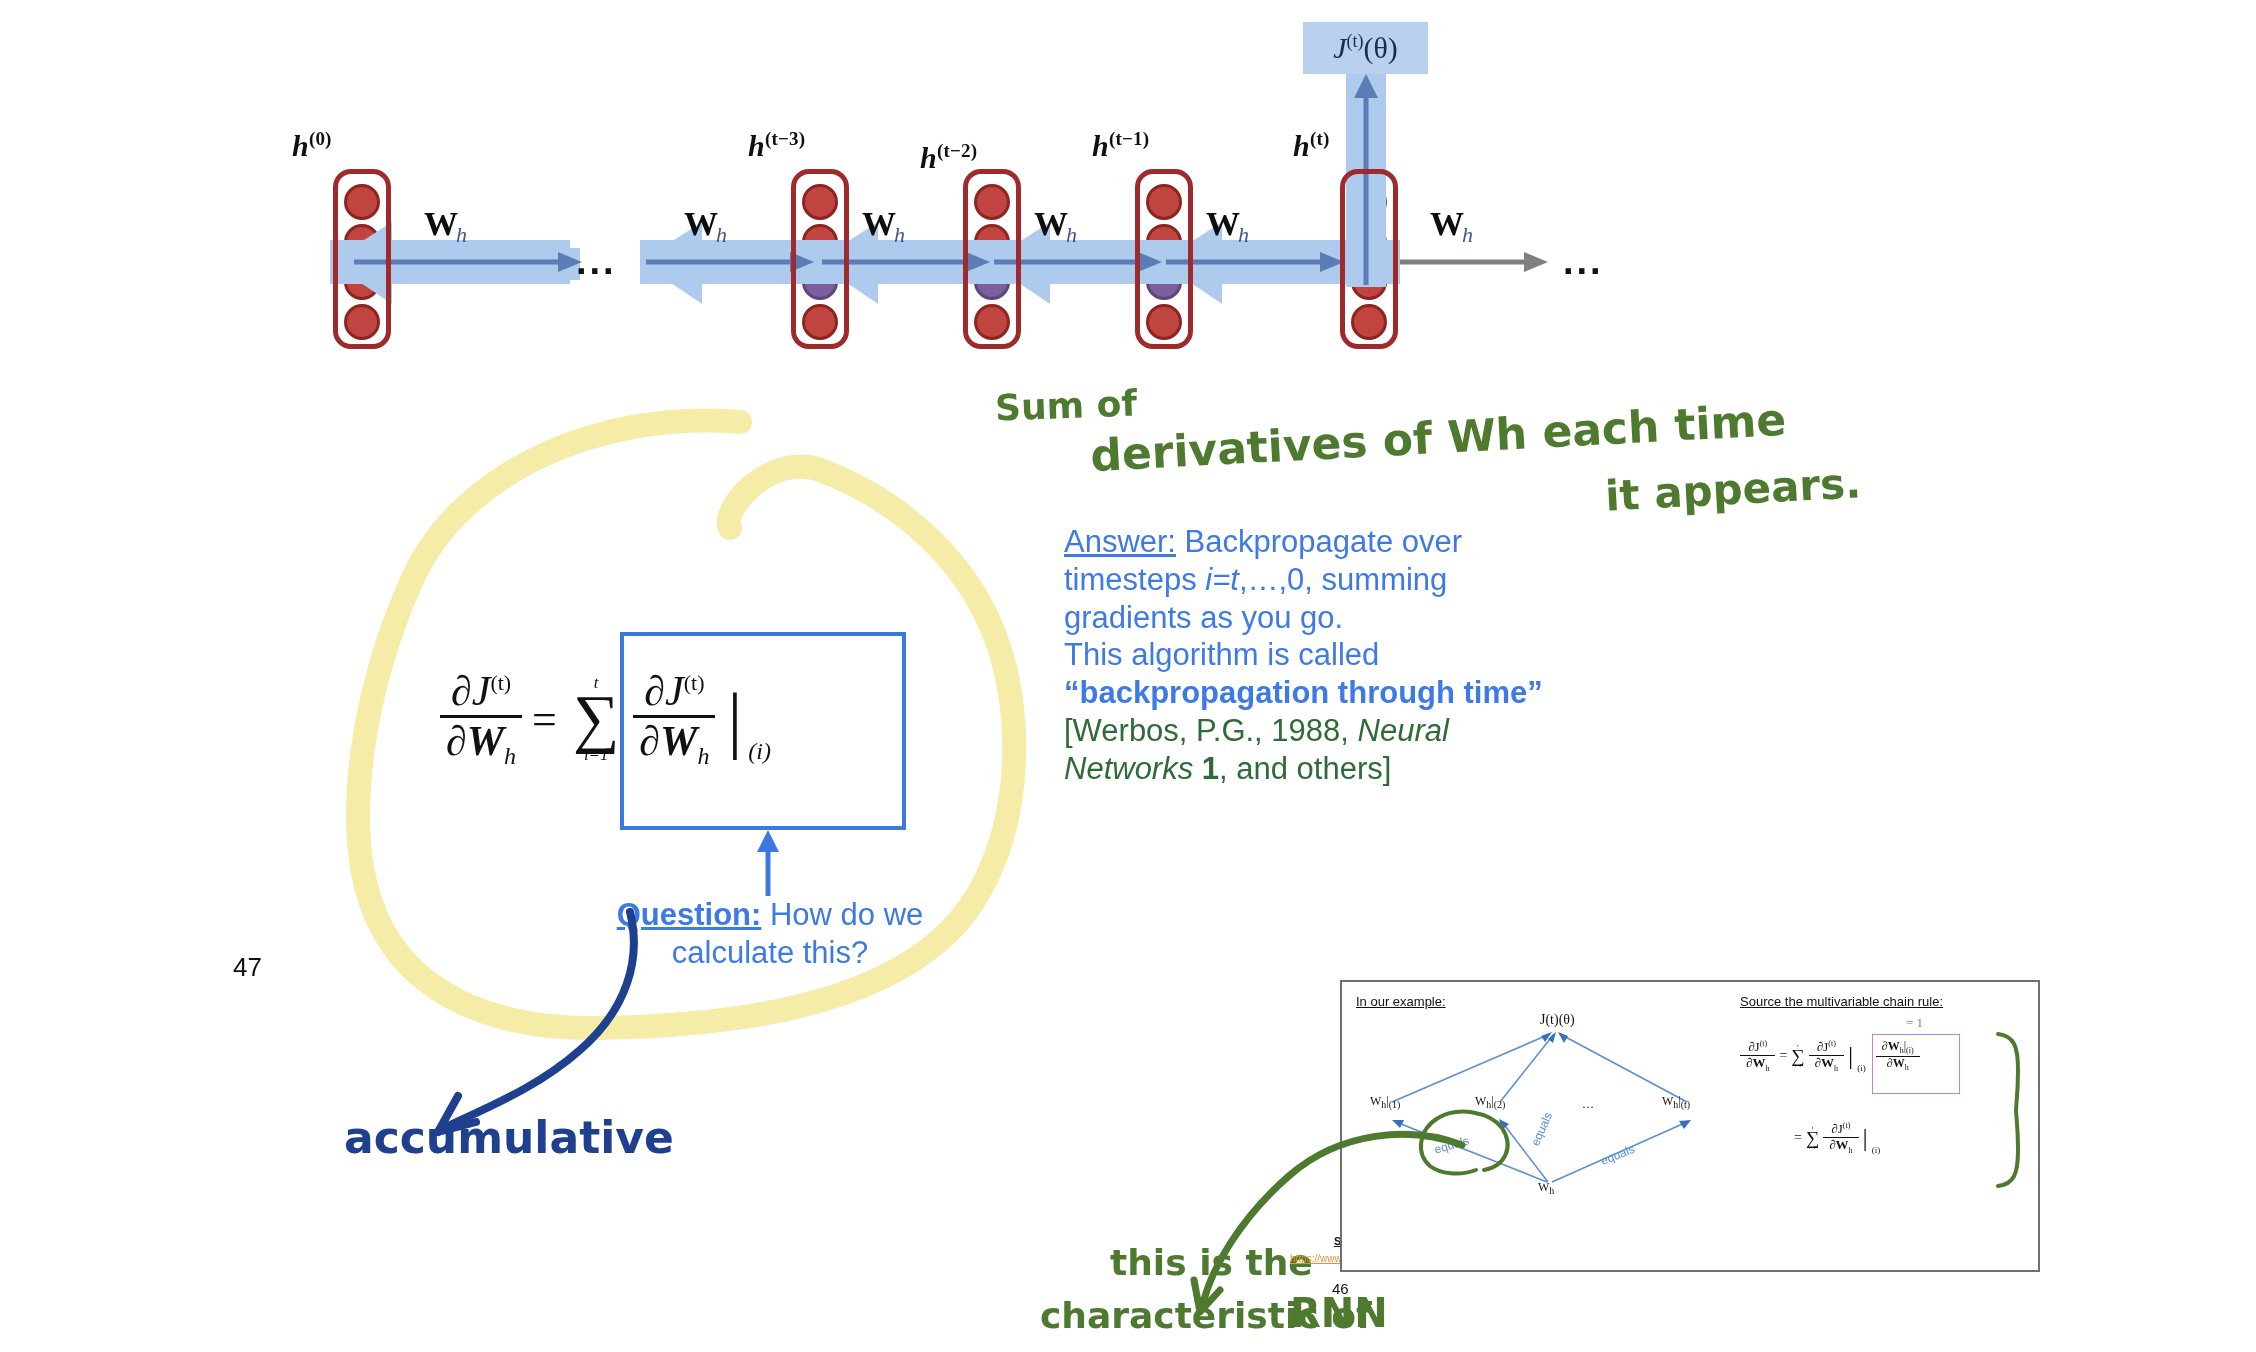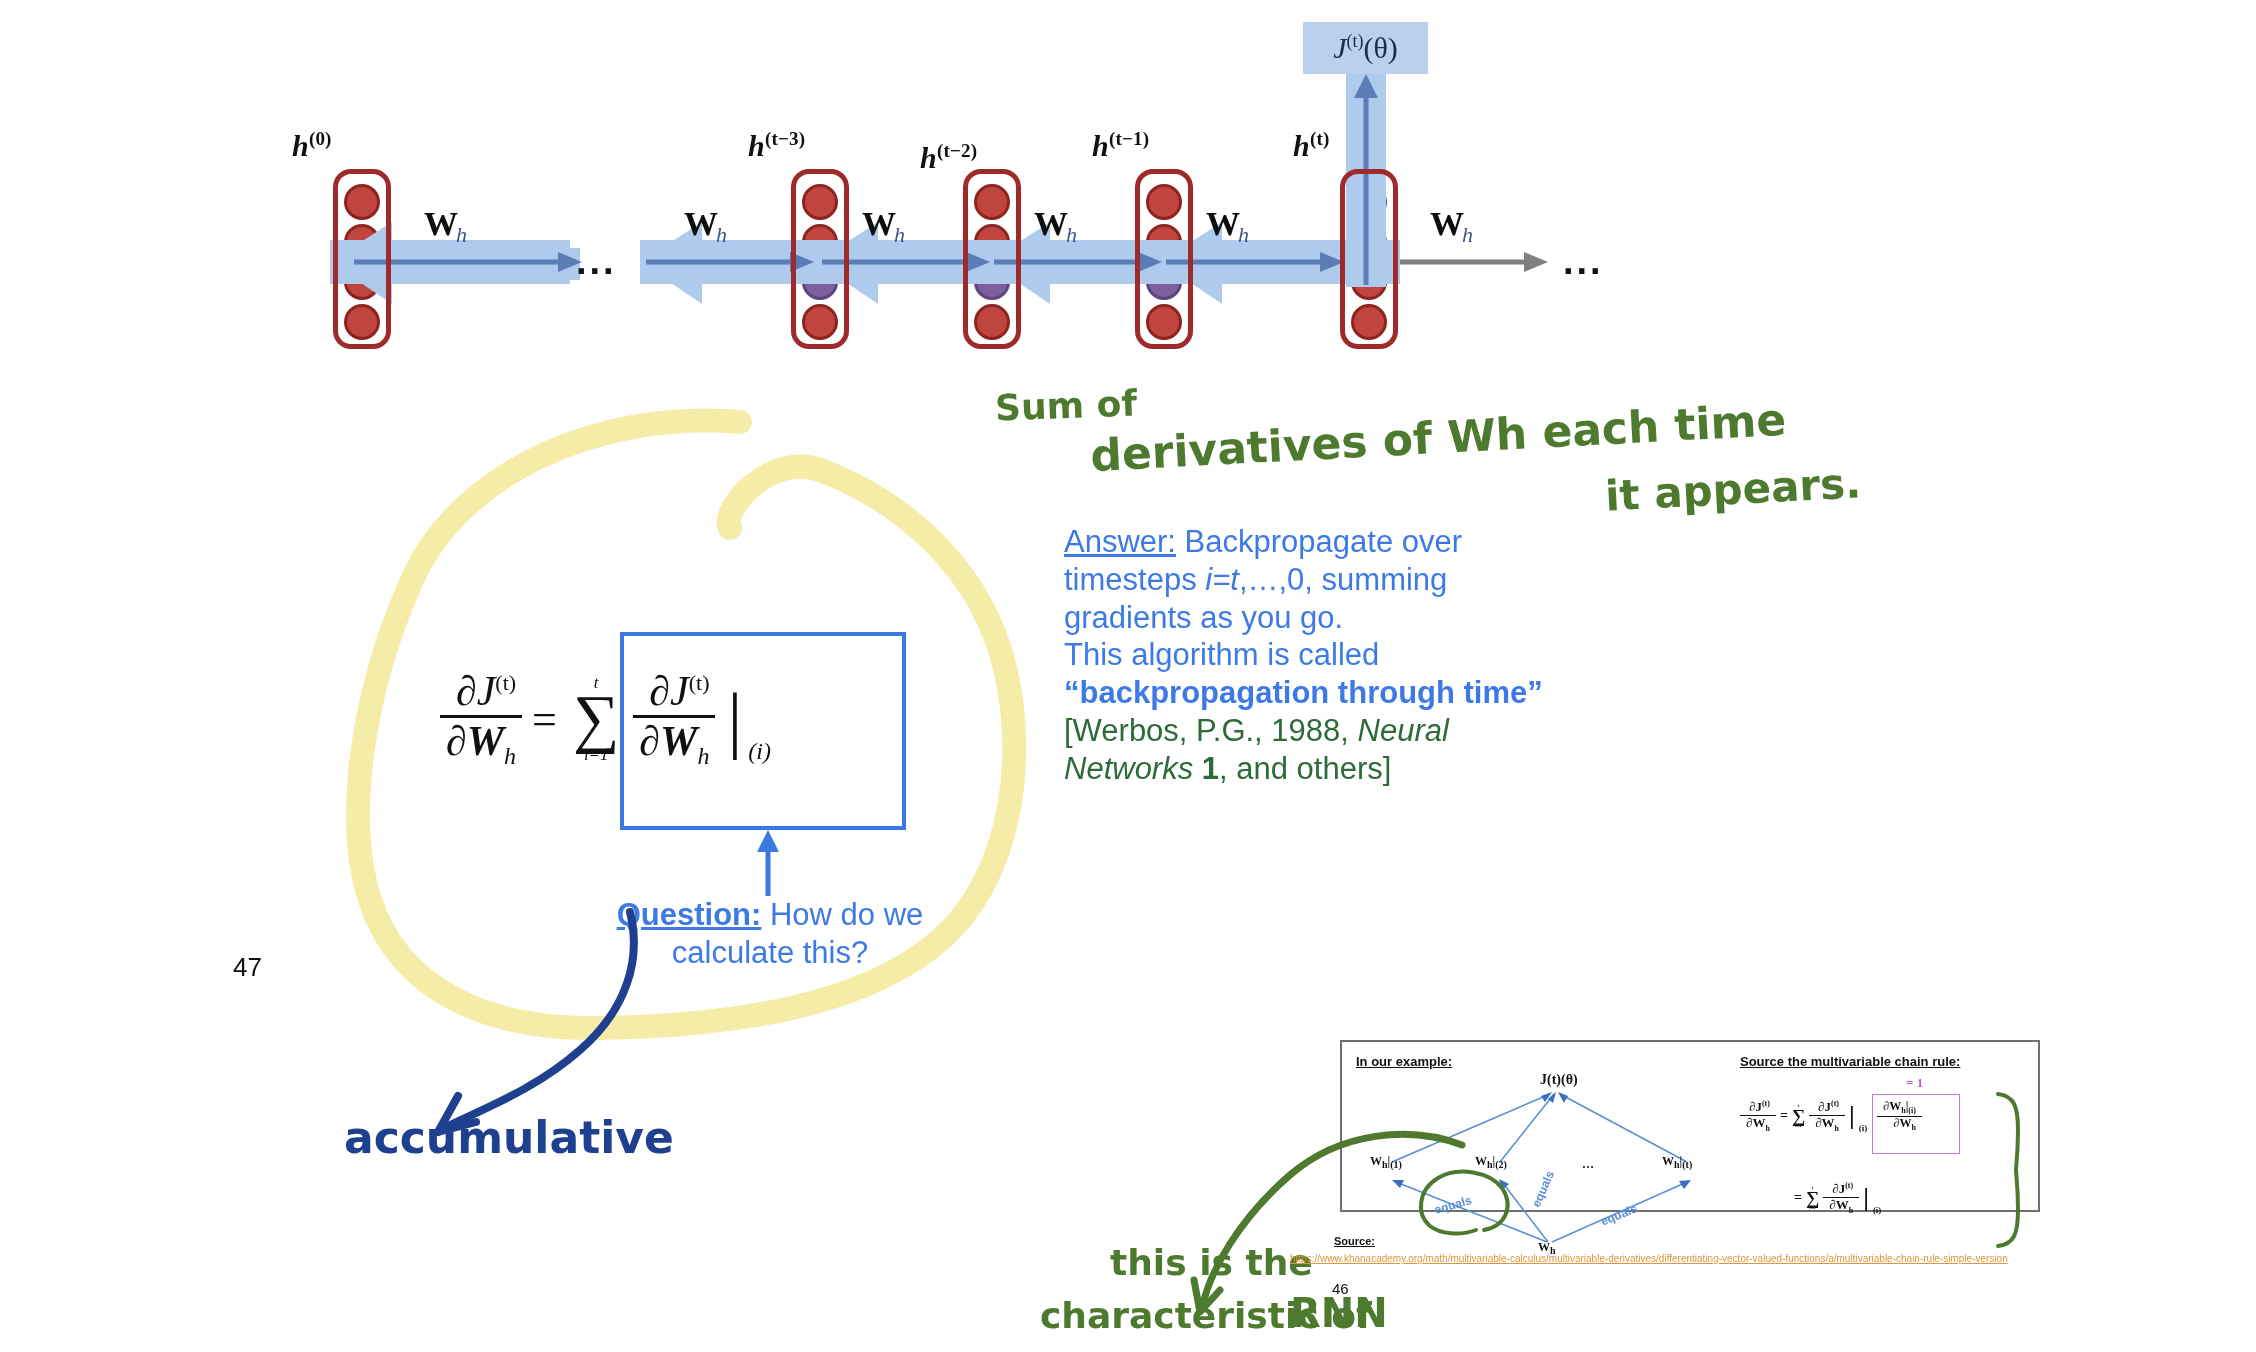--- a/index.html
+++ b/index.html
@@ -88,21 +88,21 @@
   .eqbox {
     position: absolute;
     border: 4px solid #3a7ae0;
     box-sizing: border-box;
     background: rgba(255,255,255,0.0);
     z-index: 12;
   }
   .eqwrap { position: absolute; z-index: 13; }
 
   
-  .frac { display: inline-block; vertical-align: middle; text-align: right; font-family: "Liberation Serif", serif;}
+  .frac { display: inline-block; vertical-align: middle; text-align: center; font-family: "Liberation Serif", serif;}
   .frac .num { display:block; padding: 0 6px; border-bottom: 3px solid #111; line-height: 1.12; }
   .frac .den { display:block; padding: 0 6px; line-height: 1.14; }
   .sumsym { display:inline-block; vertical-align: middle; text-align:center; font-family:"Liberation Serif", serif; line-height: 1;}
   .sumsym .lim { display:block; font-size: .40em; font-style: italic; }
   .sumsym .big { display:block; font-size: 1.55em; line-height: .86; }
 
   
   .bluetext {
     position: absolute;
     color: #3e7ae6;
@@ -406,21 +406,21 @@
 
   <svg class="abs" style="left:1140px; top:1090px; width:330px; height:230px; z-index:14;" viewBox="0 0 330 230">
     <path d="M 322 55 C 270 35 200 42 150 85 C 100 128 70 180 62 218" fill="none" stroke="#4d7a2e" stroke-width="7" stroke-linecap="round" fill-opacity="0"></path>
     <path d="M 60 222 L 54 190 M 60 222 L 80 200" fill="none" stroke="#4d7a2e" stroke-width="7" stroke-linecap="round"></path>
   </svg>
 
   <div class="hand hand-green" style="left:1110px; top:1242px; font-size:36px;">this is the</div>
   <div class="hand hand-green" style="left:1040px; top:1295px; font-size:36px;">characteristic of</div>
   <div class="hand hand-green" style="left:1290px; top:1290px; font-size:40px;">RNN</div>
 
-  <div class="slide46" style="left:1340px; top:1040px; width:700px; height:172px;font-weight:bold;">
+  <div class="slide46" style="left:1340px; top:980px; width:700px; height:292px;">
 
     <div class="s46-title" style="left:14px; top:12px;">In our example:</div>
 
     <div class="s46-lbl" style="left:198px; top:30px; font-size:14px;">J(t)(θ)</div>
 
     <svg class="abs" style="left:0; top:0; width:420px; height:240px;" viewBox="0 0 420 240">
 
       <line x1="50" y1="120" x2="208" y2="52" stroke="#5b8fd4" stroke-width="1.6"></line>
       <polygon points="210,50 199,54 203,60" fill="#3a6fbd"></polygon>
       <line x1="158" y1="120" x2="212" y2="52" stroke="#5b8fd4" stroke-width="1.6"></line>

